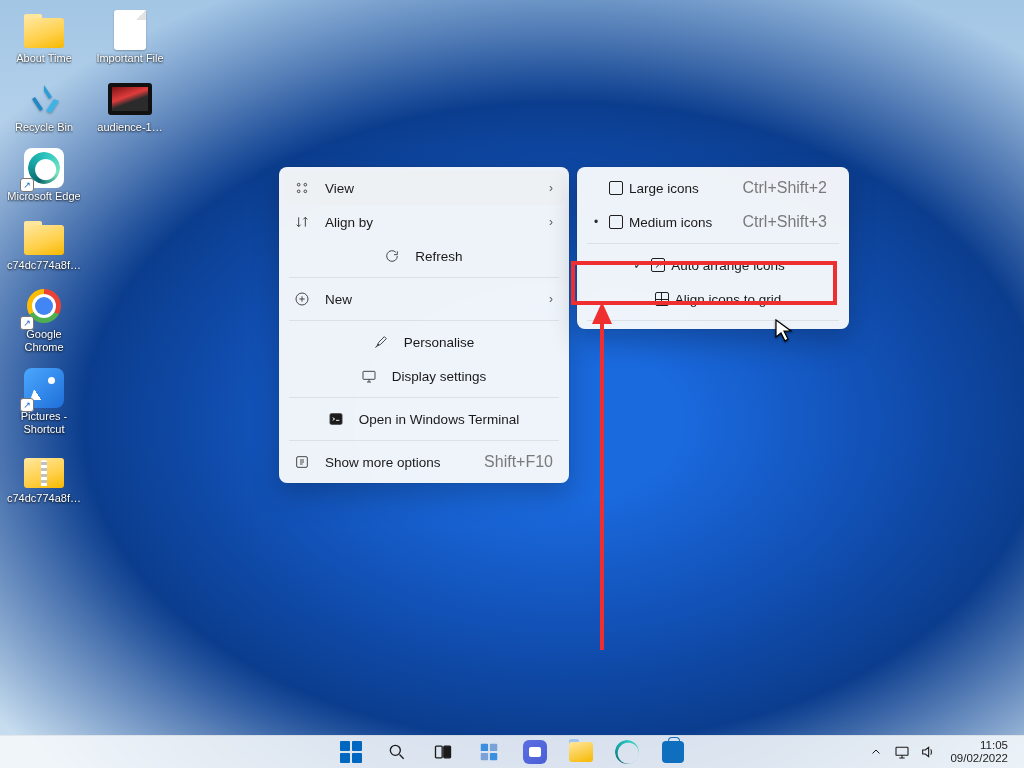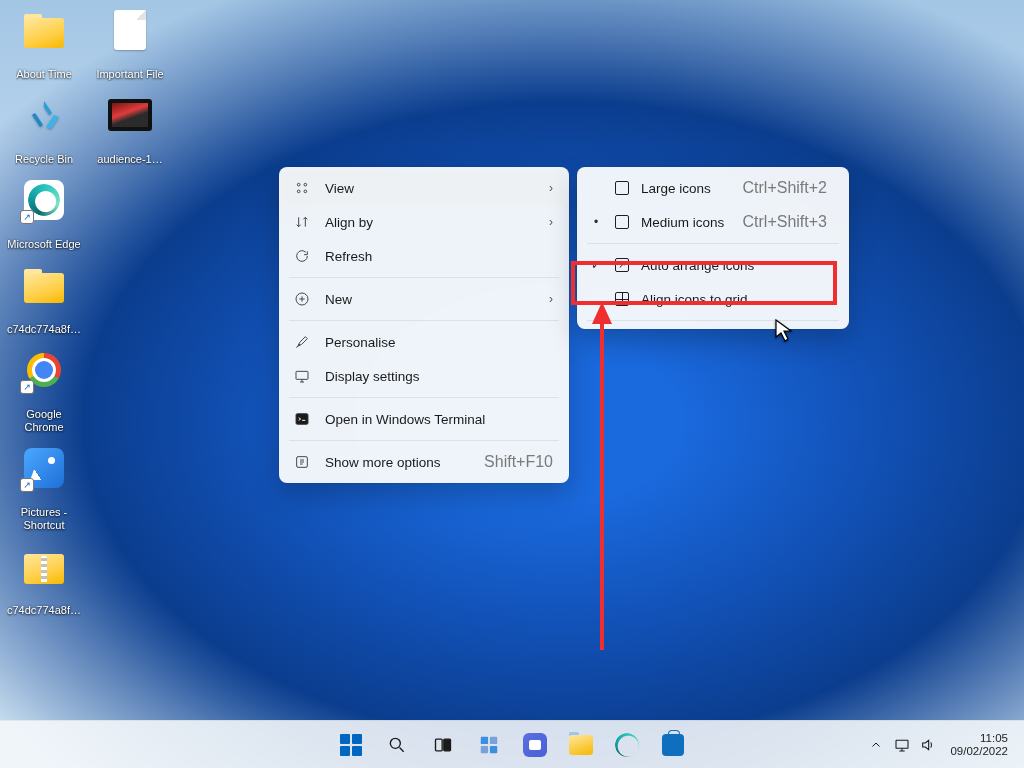--- a/index.html
+++ b/index.html
@@ -15,21 +15,21 @@
     radial-gradient(900px 700px at 50% 55%, #3b8eef 0%, transparent 55%),
     linear-gradient(180deg, #a3c6e5 0%, #bcd6ed 25%, #c7ddef 100%);
 }
 
 
 .icons { position:absolute; top:8px; left:6px; display:flex; flex-direction:column; gap:12px; }
 .row { display:flex; gap:10px; }
 .dicon { width:76px; display:flex; flex-direction:column; align-items:center; cursor:pointer; }
 .dicon .glyph { width:44px; height:44px; display:flex; align-items:center; justify-content:center; }
 .dicon .lbl { color:#fff; font-size:11px; text-align:center; line-height:13px;
-  text-shadow:0 1px 2px rgba(0,0,0,.7), 0 0 3px rgba(0,0,0,.6); max-width:76px; overflow:hidden;margin-top:16px; }
+  text-shadow:0 1px 2px rgba(0,0,0,.7), 0 0 3px rgba(0,0,0,.6); max-width:76px; overflow:hidden; }
 
 
 .folder-shape { position:relative; width:40px; height:30px; margin-top:6px; }
 .folder-shape::before { content:""; position:absolute; top:-4px; left:0; width:18px; height:8px;
   background:#ffe79e; border-radius:2px 2px 0 0; }
 .folder-shape::after { content:""; position:absolute; inset:0;
   background:linear-gradient(160deg,#ffe79e,#ffcf48 60%,#f6b800); border-radius:3px; }
 .zip-shape::before { content:""; position:absolute; top:2px; left:50%; margin-left:-3px; width:6px; height:26px;
   background:repeating-linear-gradient(0deg,#fff 0 3px,#c1c1c1 3px 6px); z-index:2; }
 
@@ -63,48 +63,48 @@
   mask: radial-gradient(circle at 55% 55%, transparent 0 10px, #000 11px); }
 .chrome-circle { width:34px; height:34px; border-radius:50%;
   background:conic-gradient(#ea4335 0 120deg,#4caf50 120deg 240deg,#fbbc05 240deg 360deg); position:relative; }
 .chrome-circle::after { content:""; position:absolute; inset:8px; border-radius:50%; background:#4285f4;
   box-shadow:0 0 0 3px #fff; }
 
 
 .ctxmenu { position:absolute; background:rgba(248,250,252,.96); backdrop-filter:blur(12px);
   border-radius:8px; box-shadow:0 12px 28px rgba(0,0,0,.22), 0 0 0 1px rgba(0,0,0,.06); padding:4px; }
 .ctxmenu .item { display:flex; align-items:center; height:34px; padding:0 12px 0 10px; border-radius:5px;
-  font-size:13.5px; color:#1a1a1a; cursor:default; gap:14px; position:relative; }
+  font-size:13.5px; color:#1a1a1a; cursor:default; gap:14px; position:relative;justify-content:center; }
 .ctxmenu .item.hover, .ctxmenu .item:hover { background:#eef1f4; }
 .ctxmenu .item .ic { width:18px; height:18px; flex:0 0 18px; display:flex; align-items:center; justify-content:center; }
 .ctxmenu .item .ic svg { width:16px; height:16px; stroke:#3a3a3a; stroke-width:1.4; fill:none; }
 .ctxmenu .item .rt { margin-left:auto; color:#7a7a7a; font-size:16px; }
 .ctxmenu .item .chev { margin-left:auto; color:#5a5a5a; font-size:12px; }
 .ctxmenu hr { border:0; border-top:1px solid rgba(0,0,0,.08); margin:4px 6px; }
 
-.submenu .item { padding:0 18px 0 8px; gap:12px; }
+.submenu .item { padding:0 18px 0 8px; gap:6px; }
 .submenu .leading { width:14px; text-align:center; color:#2a2a2a; font-size:12px; flex:0 0 14px; }
 .submenu .sq { width:14px; height:14px; border:1.3px solid #1f1f1f; border-radius:2px; display:inline-block; position:relative; }
 .submenu .sq.grid4::before,.submenu .sq.grid4::after{content:"";position:absolute;background:#1f1f1f;}
 .submenu .sq.grid4::before{top:50%;left:0;right:0;height:1px;margin-top:-.5px;}
 .submenu .sq.grid4::after{left:50%;top:0;bottom:0;width:1px;margin-left:-.5px;}
 .submenu .sq.arrow::after { content:"↗"; position:absolute; inset:0; font-size:9px; line-height:13px; text-align:center; }
 .submenu .sq.desk::after { content:""; position:absolute; left:2px; right:2px; top:2px; height:6px; background:#1f1f1f22; border:1px solid #1f1f1f; border-radius:1px;}
 .submenu .sq.desk::before { content:""; position:absolute; left:5px; right:5px; bottom:0; height:1px; background:#1f1f1f;}
 
 
 .annot-box { position:absolute; border:4px solid #ef2f2f; background:transparent; pointer-events:none; }
 .annot-arrow { position:absolute; pointer-events:none; }
 
 
 .cursor { position:absolute; width:22px; height:24px; pointer-events:none; }
 .cursor svg { filter: drop-shadow(0 1px 1px rgba(0,0,0,.5)); }
 
 
-.taskbar { position:absolute; left:0; right:0; bottom:0; height:48px;
+.taskbar { position:absolute; left:0; right:0; bottom:0; height:33px;
   background:rgba(245,248,251,.88); backdrop-filter:blur(16px);
   border-top:1px solid rgba(0,0,0,.06); display:flex; align-items:center;padding-left:16px; }
 .tb-center { position:absolute; left:50%; transform:translateX(-50%); display:flex; gap:6px; }
 .tb-btn { width:40px; height:40px; border-radius:6px; display:flex; align-items:center; justify-content:center;
   cursor:pointer; }
 .tb-right { position:absolute; right:8px; display:flex; align-items:center; gap:6px; height:100%; }
 .tray { display:flex; align-items:center; gap:10px; color:#222; }
 .clock { text-align:right; font-size:11.5px; line-height:13px; color:#222; padding:0 8px; }
 
 

